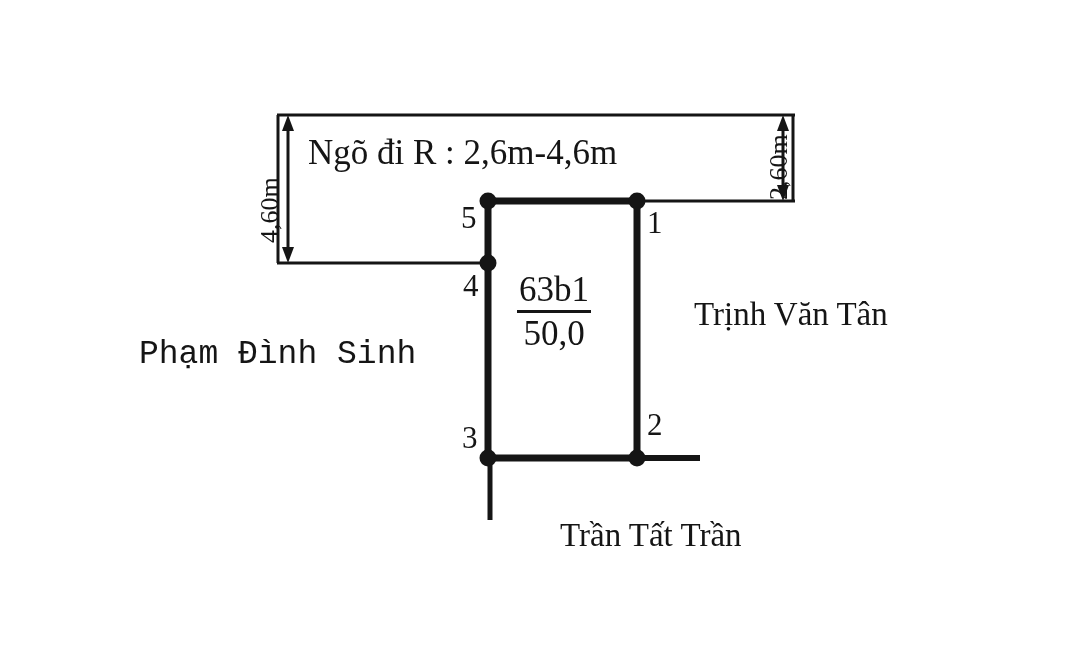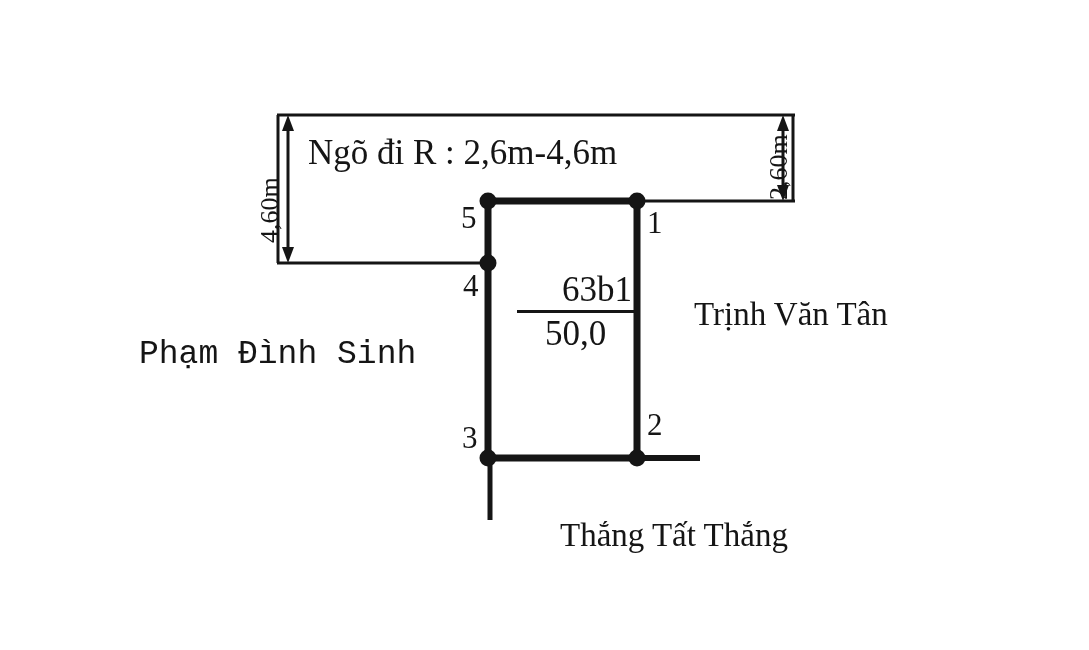--- a/index.html
+++ b/index.html
@@ -72,21 +72,21 @@
   }
   .dim-left  { left: 257px; top: 243px; }
   .dim-right { left: 766px; top: 200px; }
   
   .parcel {
     left: 517px;
     top: 272px;
     text-align: center;
     font-size: 35px;
   }
-  .parcel .num { display: block; padding: 0 2px 3px 2px; margin-left: 43px; }
+  .parcel .num { display: block; padding: 0 2px 3px 2px; }
   .parcel .bar {
     display: block;
     height: 3px;
     background: #151515;
     margin: 0 0 3px 0;
   }
   .parcel .den { display: block; padding: 0 2px; }
 </style>
 </head>
 <body>
@@ -156,15 +156,15 @@
   <div class="txt vertex-label v5">5</div>
 
   <div class="txt parcel">
     <span class="num">63b1</span>
     <span class="bar"></span>
     <span class="den">50,0</span>
   </div>
 
   <div class="txt owner-left">Phạm Đình Sinh</div>
   <div class="txt owner-right">Trịnh Văn Tân</div>
-  <div class="txt owner-bottom">Thắng Tất Thắng</div>
+  <div class="txt owner-bottom">Trần Tất Trần</div>
 
 </div>
 
 </body></html>

